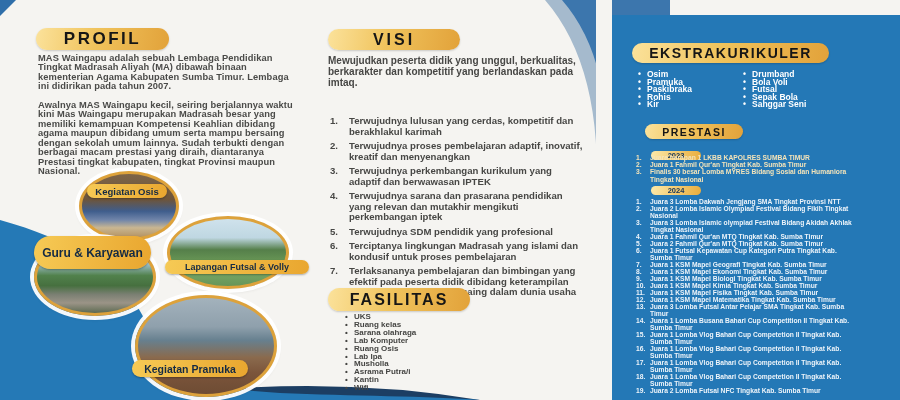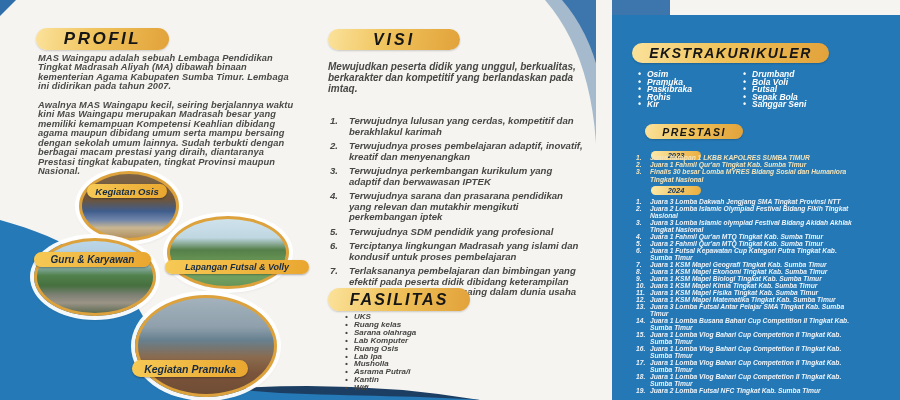--- a/index.html
+++ b/index.html
@@ -1,17 +1,17 @@
 <!DOCTYPE html>
 <html><head>
 <meta charset="utf-8">
 <style>
   html,body{margin:0;padding:0;background:#ddd;}
   .page{position:relative;width:900px;height:400px;background:#f5f4f1;overflow:hidden;
-        font-family:"Liberation Sans",sans-serif;font-style:italic;}
+        font-family:"Liberation Sans",sans-serif;}
   .bg{position:absolute;left:0;top:0;}
 
   
   .h-pill{position:absolute;background:linear-gradient(100deg,#fbe29b 0%,#f0c35c 45%,#e2a23a 100%);
           border-radius:999px;font-weight:700;color:#161616;display:flex;align-items:center;
           justify-content:center;box-shadow:0 1px 2px rgba(0,0,0,.18);white-space:nowrap;}
   #profil-pill{left:36px;top:28px;width:133px;height:22px;font-size:17px;letter-spacing:2.5px;}
   #visi-pill{left:328px;top:29px;width:132px;height:21px;font-size:16px;letter-spacing:3px;}
   #misi-pill{left:328px;top:92px;width:132px;height:21px;font-size:16px;letter-spacing:3px;}
   #fasilitas-pill{left:328px;top:288px;width:142px;height:23px;font-size:16px;letter-spacing:2px;}
@@ -32,27 +32,27 @@
     background:linear-gradient(180deg,#bcd6e7 0%,#a9c8db 30%,#51814c 48%,#46703f 62%,#7a7f72 74%,#9b9487 86%,#5d6b52 100%);}
   #photo-lapangan{left:167px;top:216px;width:116px;height:67px;
     background:linear-gradient(180deg,#cfe2ec 0%,#bfd7e2 28%,#557f4a 46%,#6b9a57 66%,#74a464 82%,#679558 100%);}
   #photo-pramuka{left:135px;top:295px;width:136px;height:96px;
     background:linear-gradient(180deg,#a3b2bc 0%,#8fa0ac 30%,#67808f 44%,#8a6a4d 62%,#7b553b 78%,#6e4c34 100%);}
 
   .photo-label{position:absolute;background:linear-gradient(100deg,#f6ca55,#e9a62f);
     border-radius:999px;color:#142a44;font-weight:700;white-space:nowrap;
     box-shadow:0 1px 2px rgba(0,0,0,.3);display:flex;align-items:center;justify-content:center;}
   #label-osis{left:87px;top:184px;width:80px;height:14px;font-size:9.5px;}
-  #label-guru{left:34px;top:252px;width:117px;height:15px;font-size:10px;}
+  #label-guru{left:34px;top:236px;width:117px;height:33px;font-size:12px;}
   #label-lapangan{left:165px;top:260px;width:144px;height:14px;font-size:9px;}
   #label-pramuka{left:132px;top:360px;width:116px;height:17px;font-size:10.5px;}
 
   
   .visi-text{position:absolute;left:328px;top:55px;width:248px;font-size:10px;line-height:1.1;
-             font-weight:700;color:#474745;margin-top:6px;}
+             font-weight:700;color:#474745;}
   ol.plain,ul.plain{list-style:none;margin:0;padding:0;}
   ol.plain{counter-reset:n;}
   ol.plain li{counter-increment:n;position:relative;}
   ol.plain li::before{content:counter(n) ".";position:absolute;left:0;top:0;}
   #misi-list{position:absolute;left:330px;top:116px;width:254px;font-size:9.6px;line-height:1.12;
              font-weight:700;color:#474745;}
   #misi-list li{padding-left:19px;margin-bottom:3.5px;}
   ul.plain li{position:relative;padding-left:9px;}
   ul.plain li::before{content:"\2022";position:absolute;left:0;top:0;}
   #fasilitas-list{position:absolute;left:345px;top:313px;width:150px;font-size:8px;line-height:7.9px;

